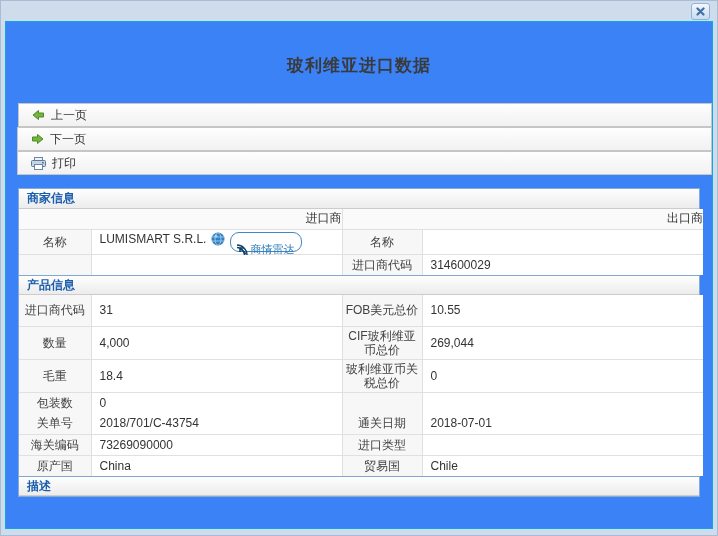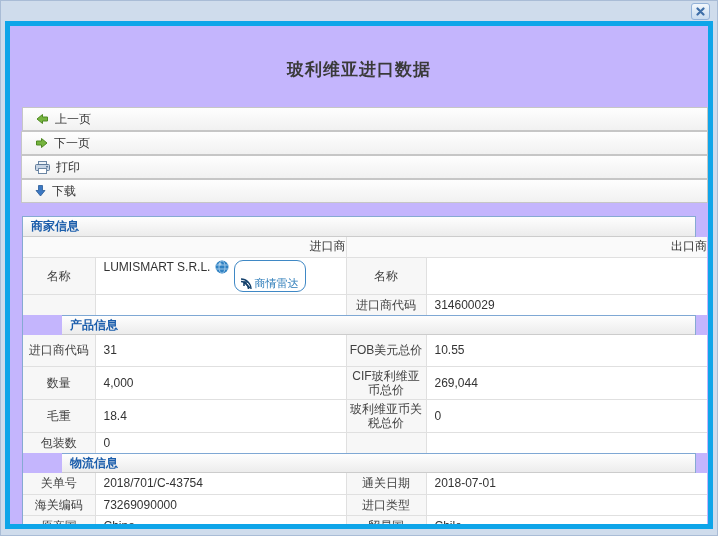--- a/index.html
+++ b/index.html
@@ -17,21 +17,21 @@
   .close-btn {
     position:absolute; top:2px; right:7px;
     width:19px; height:17px;
     border:1px solid #93b2d8; border-radius:3px;
     background:linear-gradient(#f2f7fc,#c9dcf0);
     cursor:pointer; display:flex; align-items:center; justify-content:center;
     padding:0;
   }
   .panel {
     position:absolute; left:4px; top:20px; right:4px; bottom:6px;
-    background:#c4b5fd; border:5px solid #0ea5e9;
+    background:#3b82f6; border:1px solid #0ea5e9;
     overflow:hidden;
   }
   .title {
     margin-top:32px; text-align:center;
     font-size:17px; font-weight:bold; color:#3a3a3a;
     letter-spacing:1px;
   }
   .toolbar {
     display:flex; margin:26px 0 0 12px;flex-direction:column;
   }
@@ -50,21 +50,21 @@
     margin:13px 12px 0 12px;
     border:1px solid #86aad2;
   }
   .sec-header {
     height:20px; line-height:19px;
     padding-left:8px;
     background:linear-gradient(#fefefe,#ececec);
     border-bottom:1px solid #cccccc;
     color:#1a5dab; font-weight:bold; font-size:12px;
   }
-  .sec + .sec .sec-header { border-top:1px solid #7fa8d4;margin-left:39px; }
+  .sec + .sec .sec-header { border-top:1px solid #7fa8d4; }
   table { width:100%; border-collapse:collapse; table-layout:fixed; }
   col.c1 { width:72px; } col.c2 { width:251px; }
   col.c3 { width:80px; } col.c4 { width:281px; }
   td { border:1px solid #e0e0e0; font-size:12px; vertical-align:middle; }
   tr td:first-child { border-left:none; }
   tr td:last-child { border-right:none; }
   tr:first-child td { border-top:none; }
   tr:last-child td { border-bottom:none; }
   td.lbl { background:#f7f7f7; text-align:center; color:#424242; padding:2px 3px; line-height:14px; }
   td.val { background:#fff; text-align:left; padding:2px 8px; }
@@ -73,21 +73,21 @@
   .subhead .sh-text.right { padding-left:10px; }
   tr.h21 td { height:21px; }
   tr.h24 td { height:24px; }
   tr.h31 td { height:31px; }
 
   .name-cell { display:flex; align-items:flex-start; gap:5px; }
   .globe { display:inline-flex; cursor:pointer; }
   .badge {
     display:inline-flex; align-items:center; gap:2px;
     border:1px solid #3f88c5; border-radius:9px;
-    height:32px; padding:16px 7px 0 5px;
+    height:20px; padding:16px 7px 0 5px;
     color:#2b7bb9; font-size:11px; cursor:pointer;
     background:#fff; white-space:nowrap;
   }
 </style>
 </head>
 <body>
 
 <div class="frame">
   <button class="close-btn">
     <span class="ico">
@@ -122,28 +122,20 @@
         <span class="ico">
           <svg width="15" height="13" viewBox="0 0 15 13">
             <rect x="3.5" y="0.5" width="8" height="3" fill="#eef3f8" stroke="#6c87a5"></rect>
             <rect x="0.5" y="3.5" width="14" height="6" rx="1" fill="#c6d4e4" stroke="#5f7a99"></rect>
             <rect x="3.5" y="7.5" width="8" height="5" fill="#ffffff" stroke="#6c87a5"></rect>
             <rect x="11" y="5" width="2" height="1.4" fill="#5f7a99"></rect>
           </svg>
         </span>
         <span>打印</span>
       </button>
-      <button class="tb-btn">
-        <span class="ico">
-          <svg width="11" height="12" viewBox="0 0 11 12">
-              <path d="M3.5,0.5 L7.5,0.5 L7.5,5.5 L10,5.5 L5.5,11 L1,5.5 L3.5,5.5 Z" fill="#3b78c3" stroke="#2a5b97" stroke-width="0.8"></path>
-            </svg>
-        </span>
-        <span>下载</span>
-      </button>
     </div>
 
     <div class="datatable">
 
       <div class="sec">
         <div class="sec-header">商家信息</div>
         <table>
           <colgroup>
               <col class="c1">
               <col class="c2">
@@ -229,21 +221,20 @@
             <td class="lbl">包装数</td>
             <td class="val">0</td>
             <td class="lbl"></td>
             <td class="val"></td>
           </tr>
         </tbody>
           </table>
       </div>
 
       <div class="sec">
-        <div class="sec-header">物流信息</div>
         <table>
           <colgroup>
               <col class="c1">
               <col class="c2">
               <col class="c3">
               <col class="c4">
             </colgroup>
           <tbody>
               <tr class="h21">
             <td class="lbl">关单号</td>

